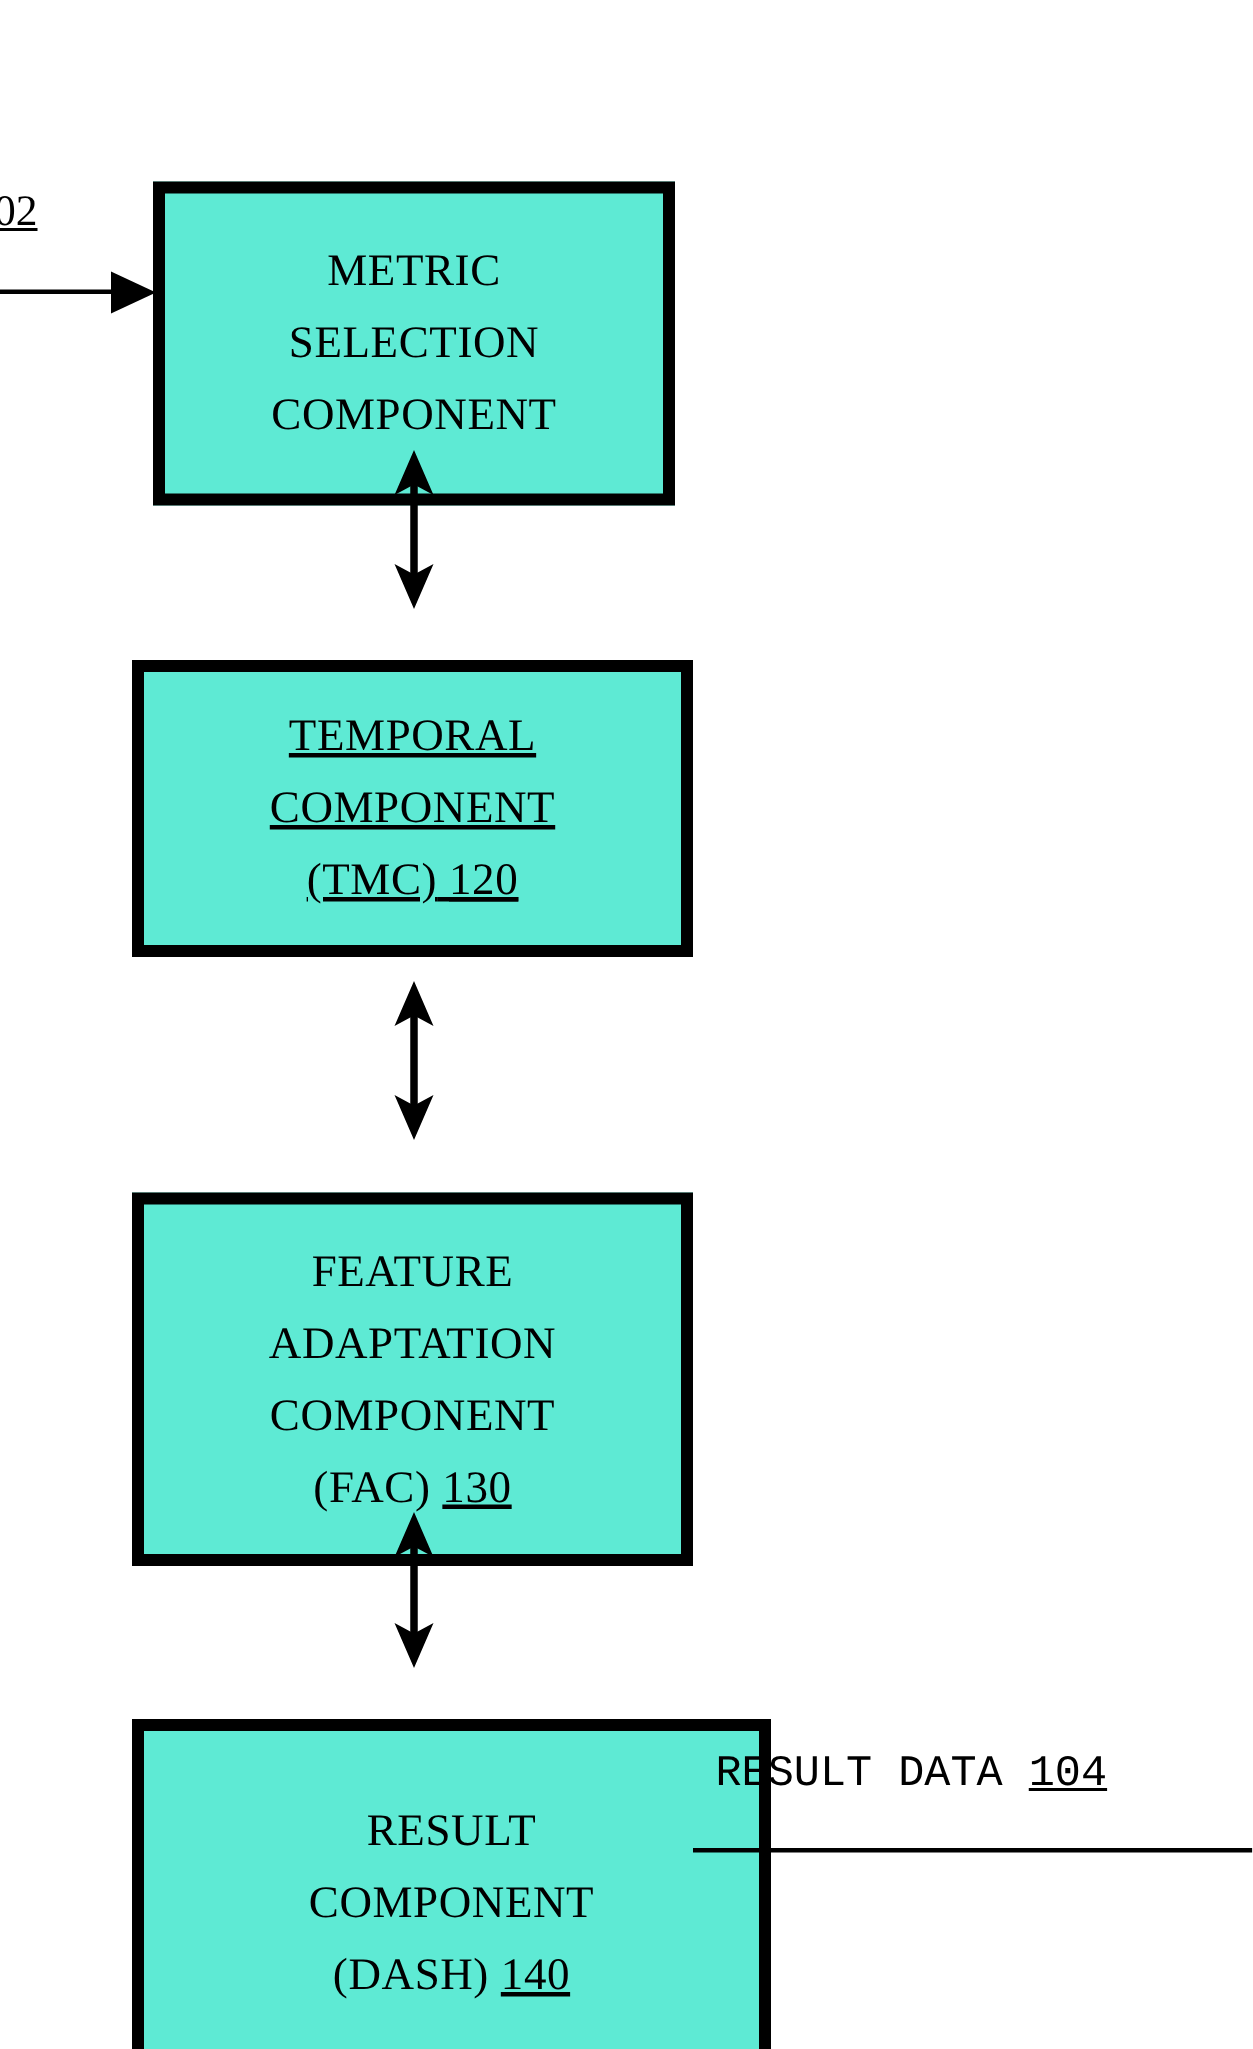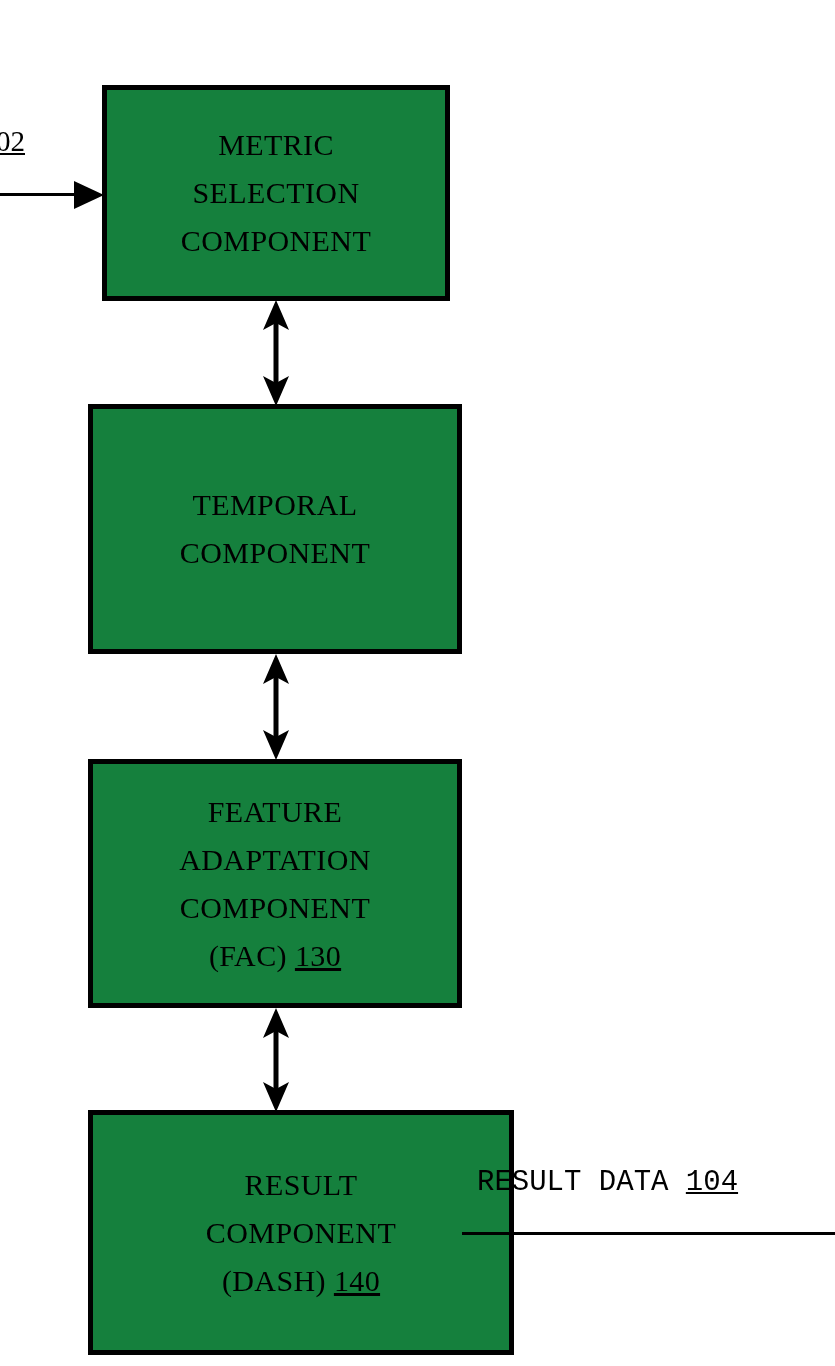--- a/index.html
+++ b/index.html
@@ -18,27 +18,28 @@
     width: 835px;
     height: 1366px;
     background: #ffffff;
     overflow: hidden;
   }
 
   
   .node-box {
     position: absolute;
     box-sizing: border-box;
-    border: 5px solid #000000;
-    background: #15803d;
+    border: 8px solid #000000;
+    background: #5eead4;
     display: flex;
     flex-direction: column;
     align-items: center;
     justify-content: center;
     text-align: center;
+    margin-top: 36px;
   }
 
   .node-line {
     display: block;
     font-size: 30px;
     line-height: 48px;
     letter-spacing: 0.4px;
     white-space: nowrap;
   }
 
@@ -85,23 +86,24 @@
     <span class="node-line">SELECTION</span>
     <span class="node-line">COMPONENT</span>
   </div>
 
   <svg class="connector" style="left:255px; top:300px;" width="42" height="106" viewBox="0 0 42 106">
     <line x1="21" y1="8" x2="21" y2="98" stroke="#000000" stroke-width="5"></line>
     <polygon points="21,0 34,30 21,23 8,30" fill="#000000"></polygon>
     <polygon points="21,106 8,76 21,83 34,76" fill="#000000"></polygon>
   </svg>
 
-  <div class="node-box" style="left:88px; top:404px; width:374px; height:250px;">
+  <div class="node-box" style="left:88px; top:404px; width:374px; height:198px;text-decoration:underline;">
     <span class="node-line">TEMPORAL</span>
     <span class="node-line">COMPONENT</span>
+    <span class="node-line"><span>(TMC)</span>&nbsp;<span class="ref-num">120</span></span>
   </div>
 
   <svg class="connector" style="left:255px; top:654px;" width="42" height="106" viewBox="0 0 42 106">
     <line x1="21" y1="8" x2="21" y2="98" stroke="#000000" stroke-width="5"></line>
     <polygon points="21,0 34,30 21,23 8,30" fill="#000000"></polygon>
     <polygon points="21,106 8,76 21,83 34,76" fill="#000000"></polygon>
   </svg>
 
   <div class="node-box" style="left:88px; top:759px; width:374px; height:249px;">
     <span class="node-line">FEATURE</span>

